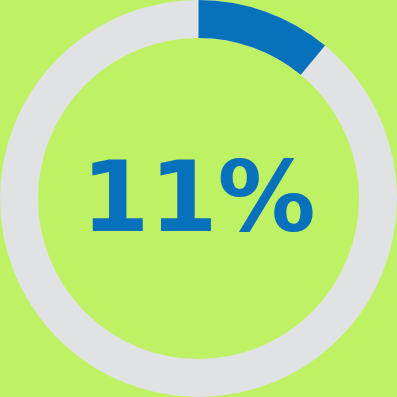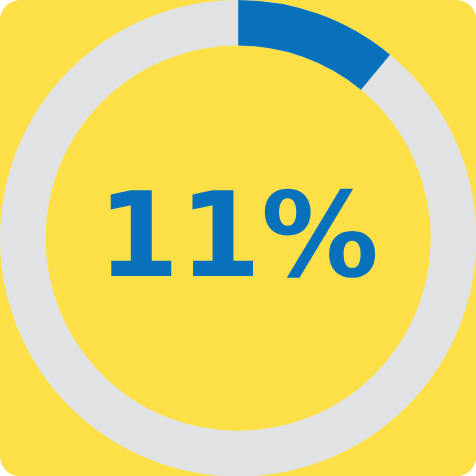--- a/index.html
+++ b/index.html
@@ -44,21 +44,21 @@
     line-height: 1;
     letter-spacing: 0px;
     color: #0771BC;
     white-space: nowrap;
     transform: translateY(-2px);
   }
 </style>
 </head>
 <body>
 
-<div id="donut-widget" style="background: #fde047; border-radius: 17px;">
+<div id="donut-widget" style="background: #bef264;">
 
   <svg id="donut-svg" width="397" height="397" viewBox="0 0 397 397">
     <circle id="track-ring" cx="198.5" cy="198.5" r="179.5" fill="none" stroke="#E1E2E4" stroke-width="38"></circle>
     <path id="progress-arc" fill="none" stroke="#0771BC" stroke-width="38" stroke-linecap="butt" d="M 198.50 19.00 A 179.50 179.50 0 0 1 312.92 60.19"></path>
   </svg>
 
   <div id="center-label">
     <span id="center-value" style="color: rgb(7, 113, 188);">11%</span>
   </div>
 

